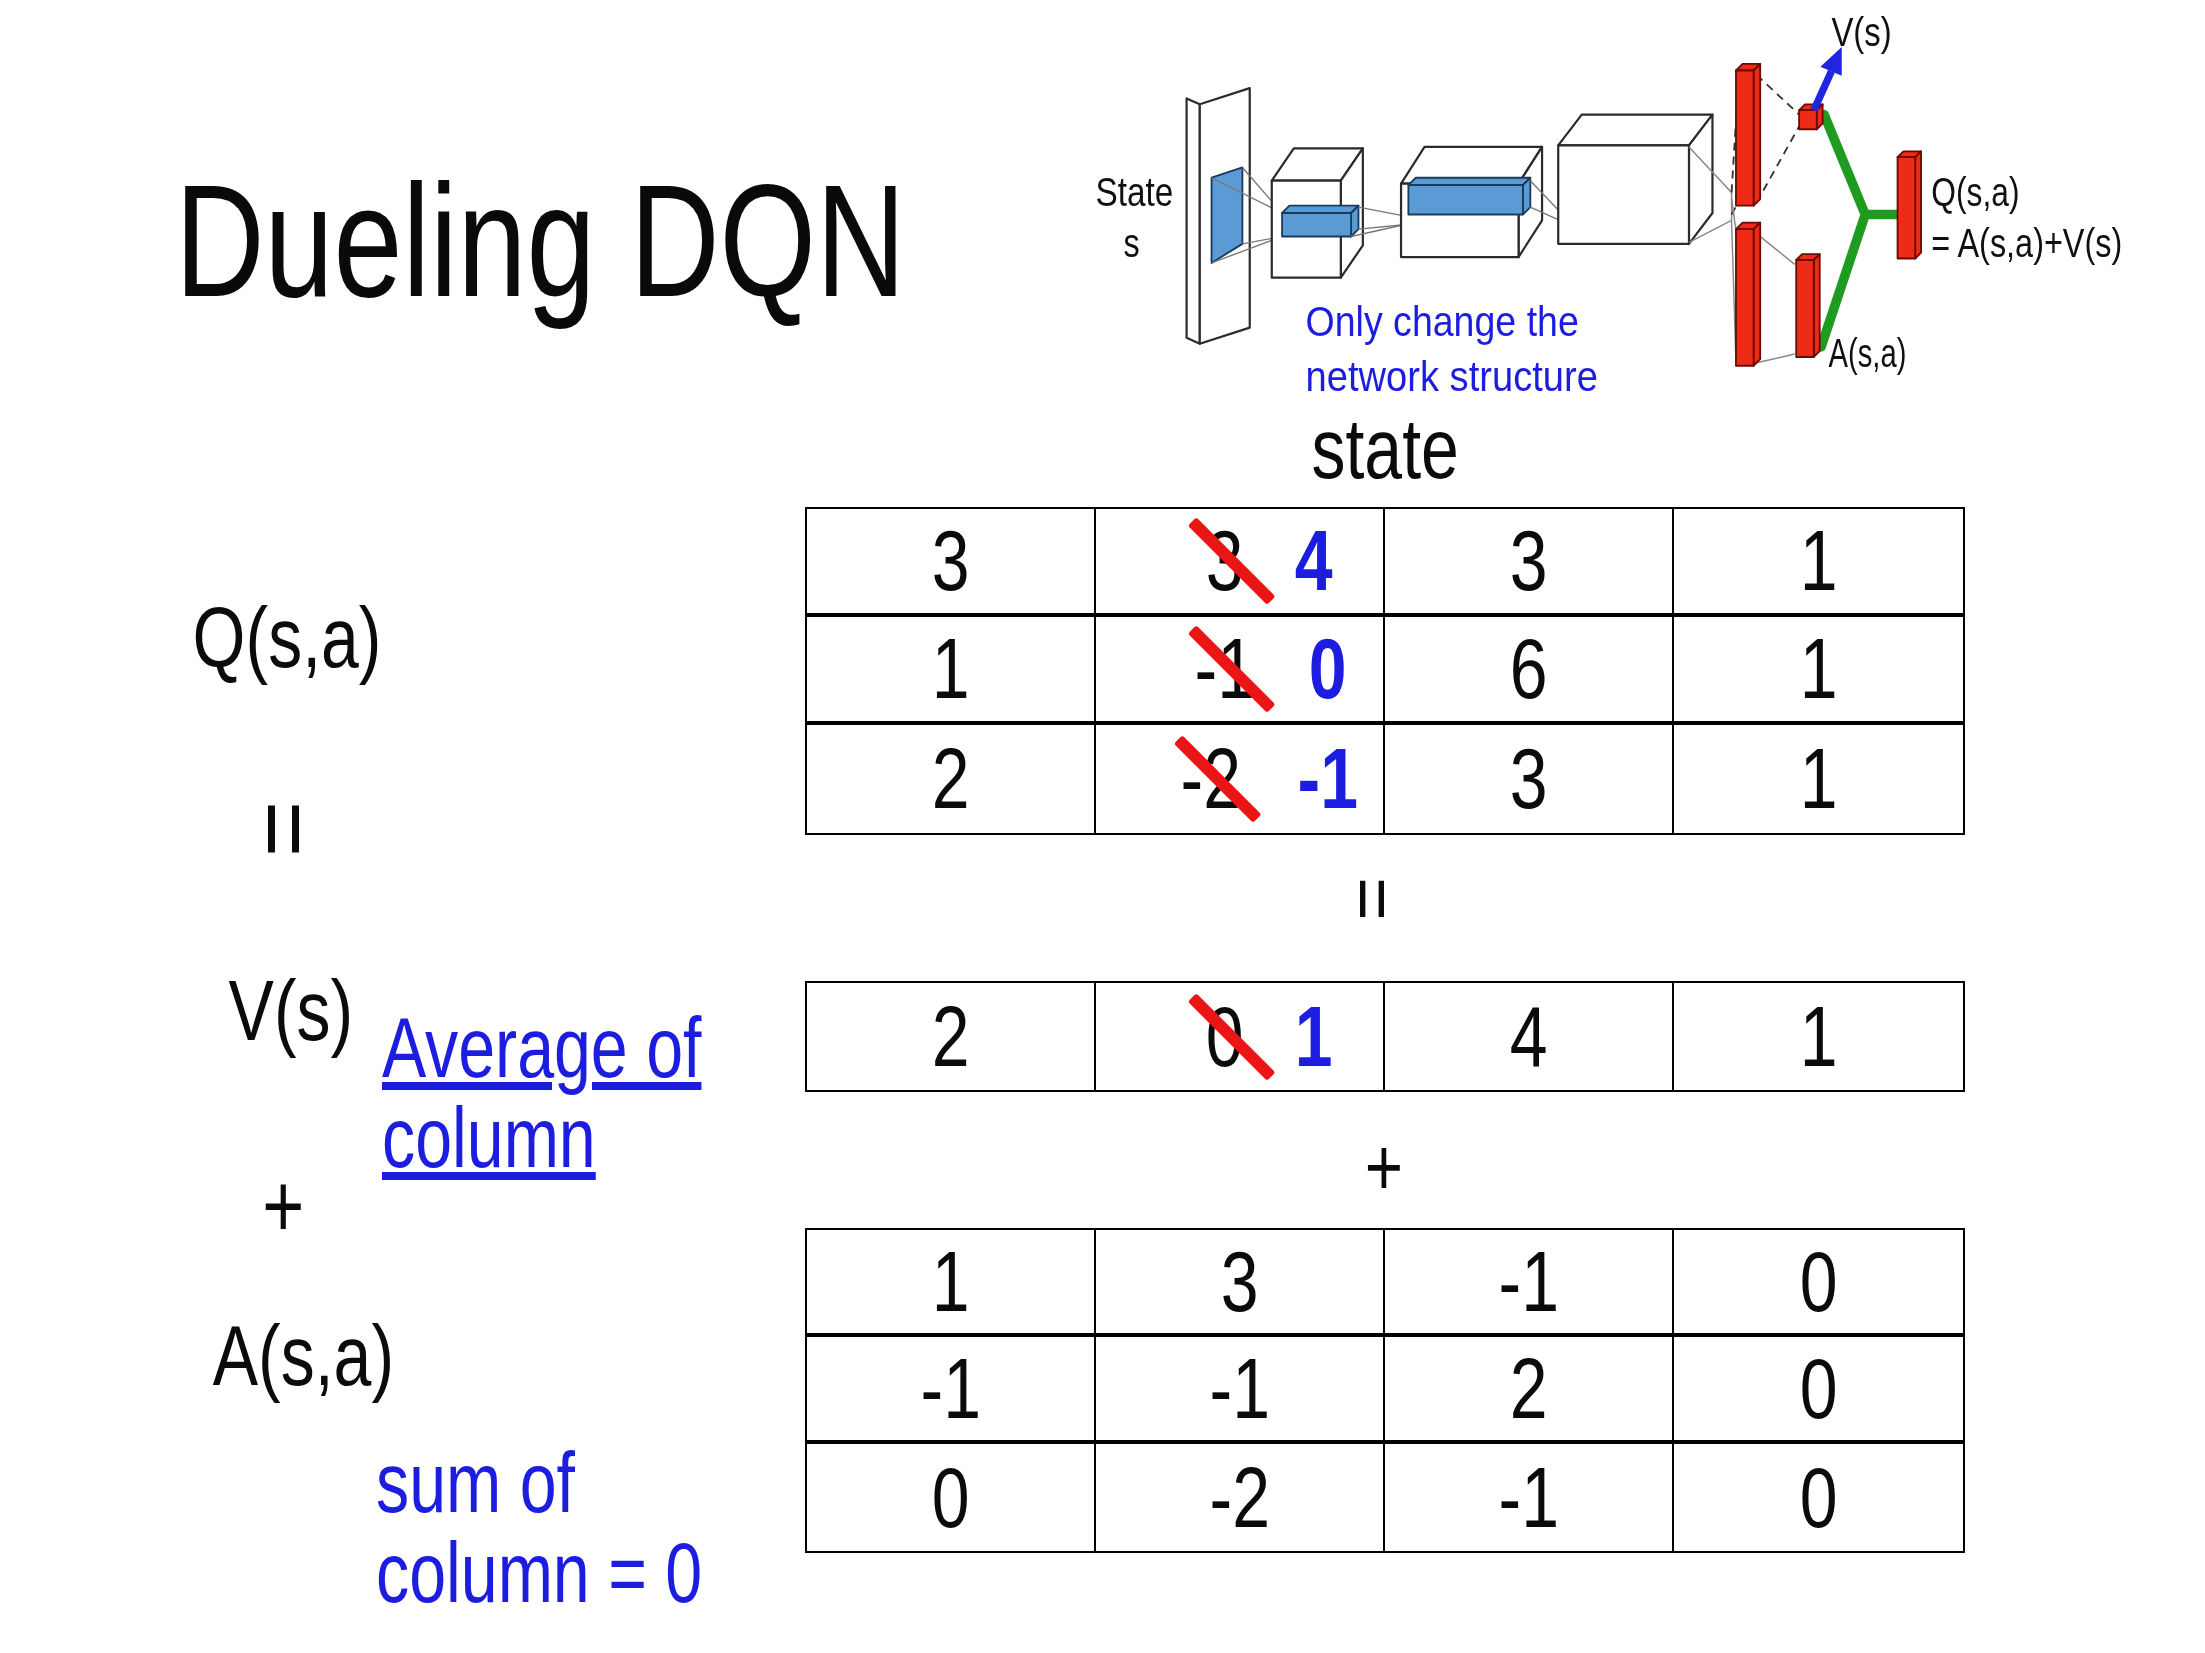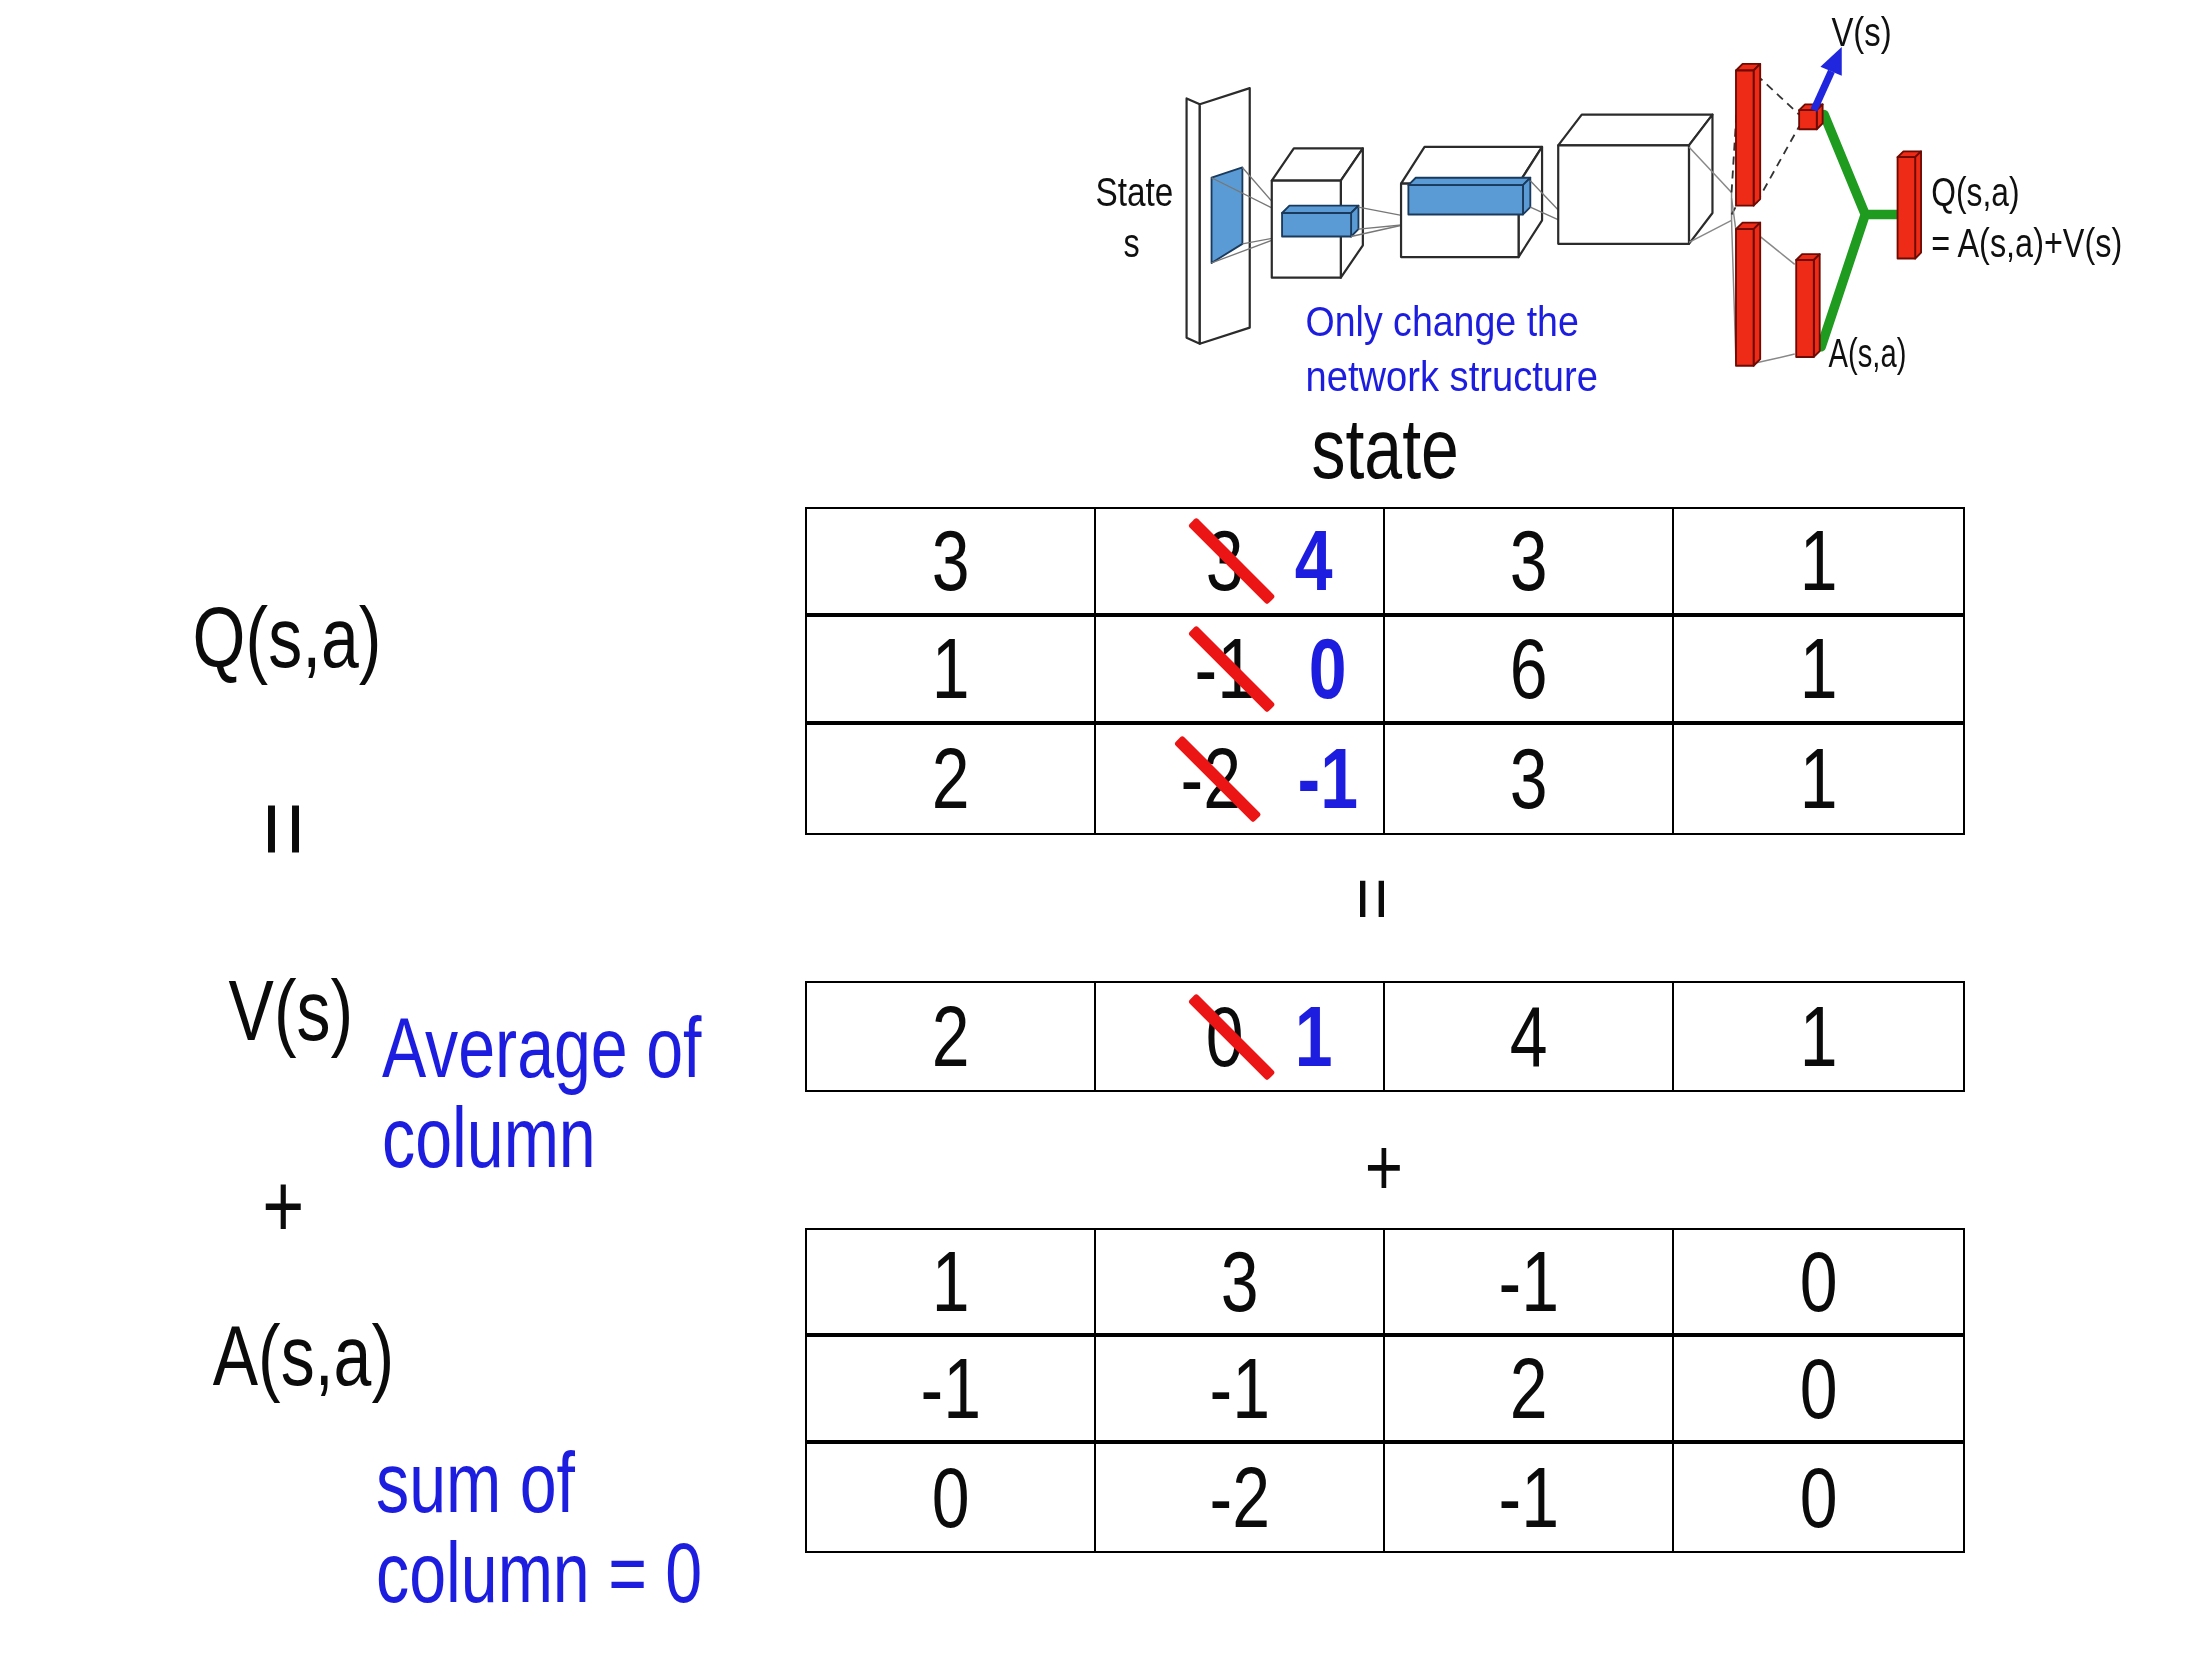--- a/index.html
+++ b/index.html
@@ -19,21 +19,21 @@
          text-align:center;white-space:nowrap;}
 
   
   .note{position:absolute;color:#1d1de0;font-size:85px;line-height:90px;}
 
   #q-lbl{left:169px;top:594px;width:221px;}
   #action-hdr{left:584px;top:622px;width:206px;}
   #v-lbl{left:213px;top:967px;width:154px;}
   #a-lbl{left:190px;top:1312px;width:195px;}
   #state-hdr{left:1242px;top:405px;width:287px;}
-  #avg-note{left:382px;top:1003px;}
+  #avg-note{left:382px;top:1003px;text-decoration:underline;}
   #sum-note{left:376px;top:1406px;margin-top:32px;}
 
   
   .opbox{position:absolute;display:flex;align-items:center;justify-content:center;color:#0b0b0b;}
   #eq-left{left:237px;top:781px;width:96px;height:96px;font-size:97px;}
   #eq-center{left:1328px;top:856px;width:92px;height:85px;font-size:75px;}
   #plus-left{left:232px;top:1160px;width:103px;height:92px;font-size:90px;}
   #plus-center{left:1332px;top:1123px;width:103px;height:88px;font-size:82px;}
   .rot{display:inline-block;transform:rotate(90deg);}
 
@@ -67,20 +67,23 @@
   .redbar{stroke:#6d0b03;stroke-width:2.5;fill:#ee2b16;stroke-linejoin:round;}
   .dash{stroke:#333;stroke-width:2.5;fill:none;stroke-dasharray:11 8;}
   .thin{stroke:#888;stroke-width:2;fill:none;}
   .greenY{stroke:#1f9c20;stroke-width:13;fill:none;stroke-linecap:round;stroke-linejoin:round;}
 </style>
 </head>
 <body>
 
 <div id="slide">
 
+  <div id="title">
+    <span class="cl">Dueling DQN</span>
+  </div>
 
   <svg id="diagram" viewBox="1430 0 1570 580">
 
     <g>
       <polygon class="edge" points="1614,134 1632,142 1632,468 1614,460"></polygon>
       <polygon class="edge" points="1632,142 1700,120 1700,446 1632,468"></polygon>
     </g>
 
     <polygon class="conv" points="1648,242 1690,228 1690,332 1648,358"></polygon>
     <g>

